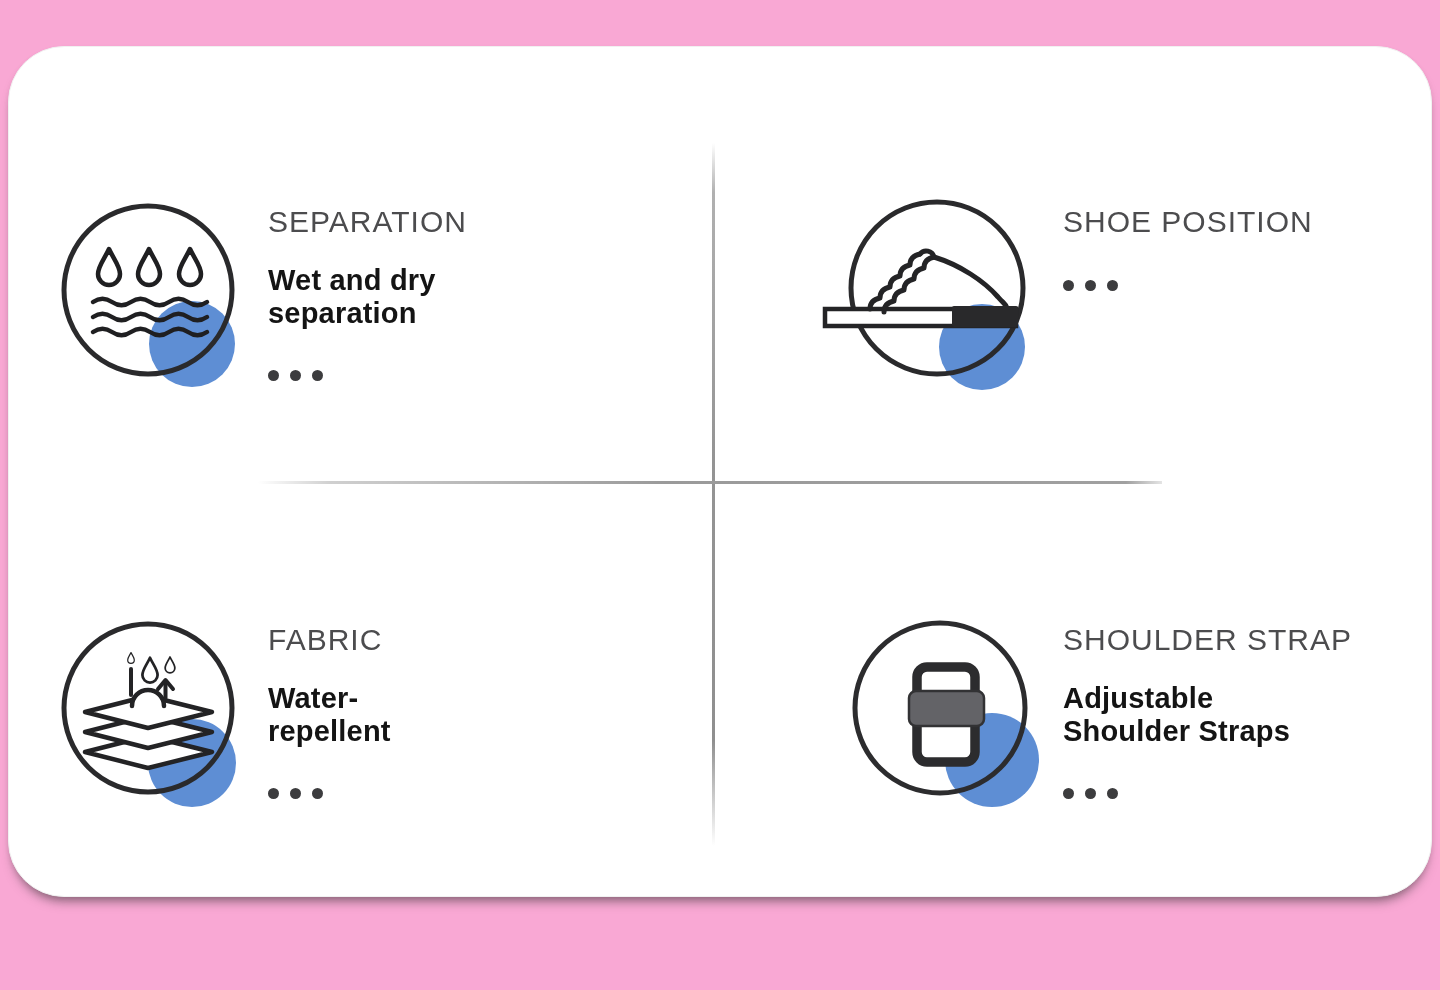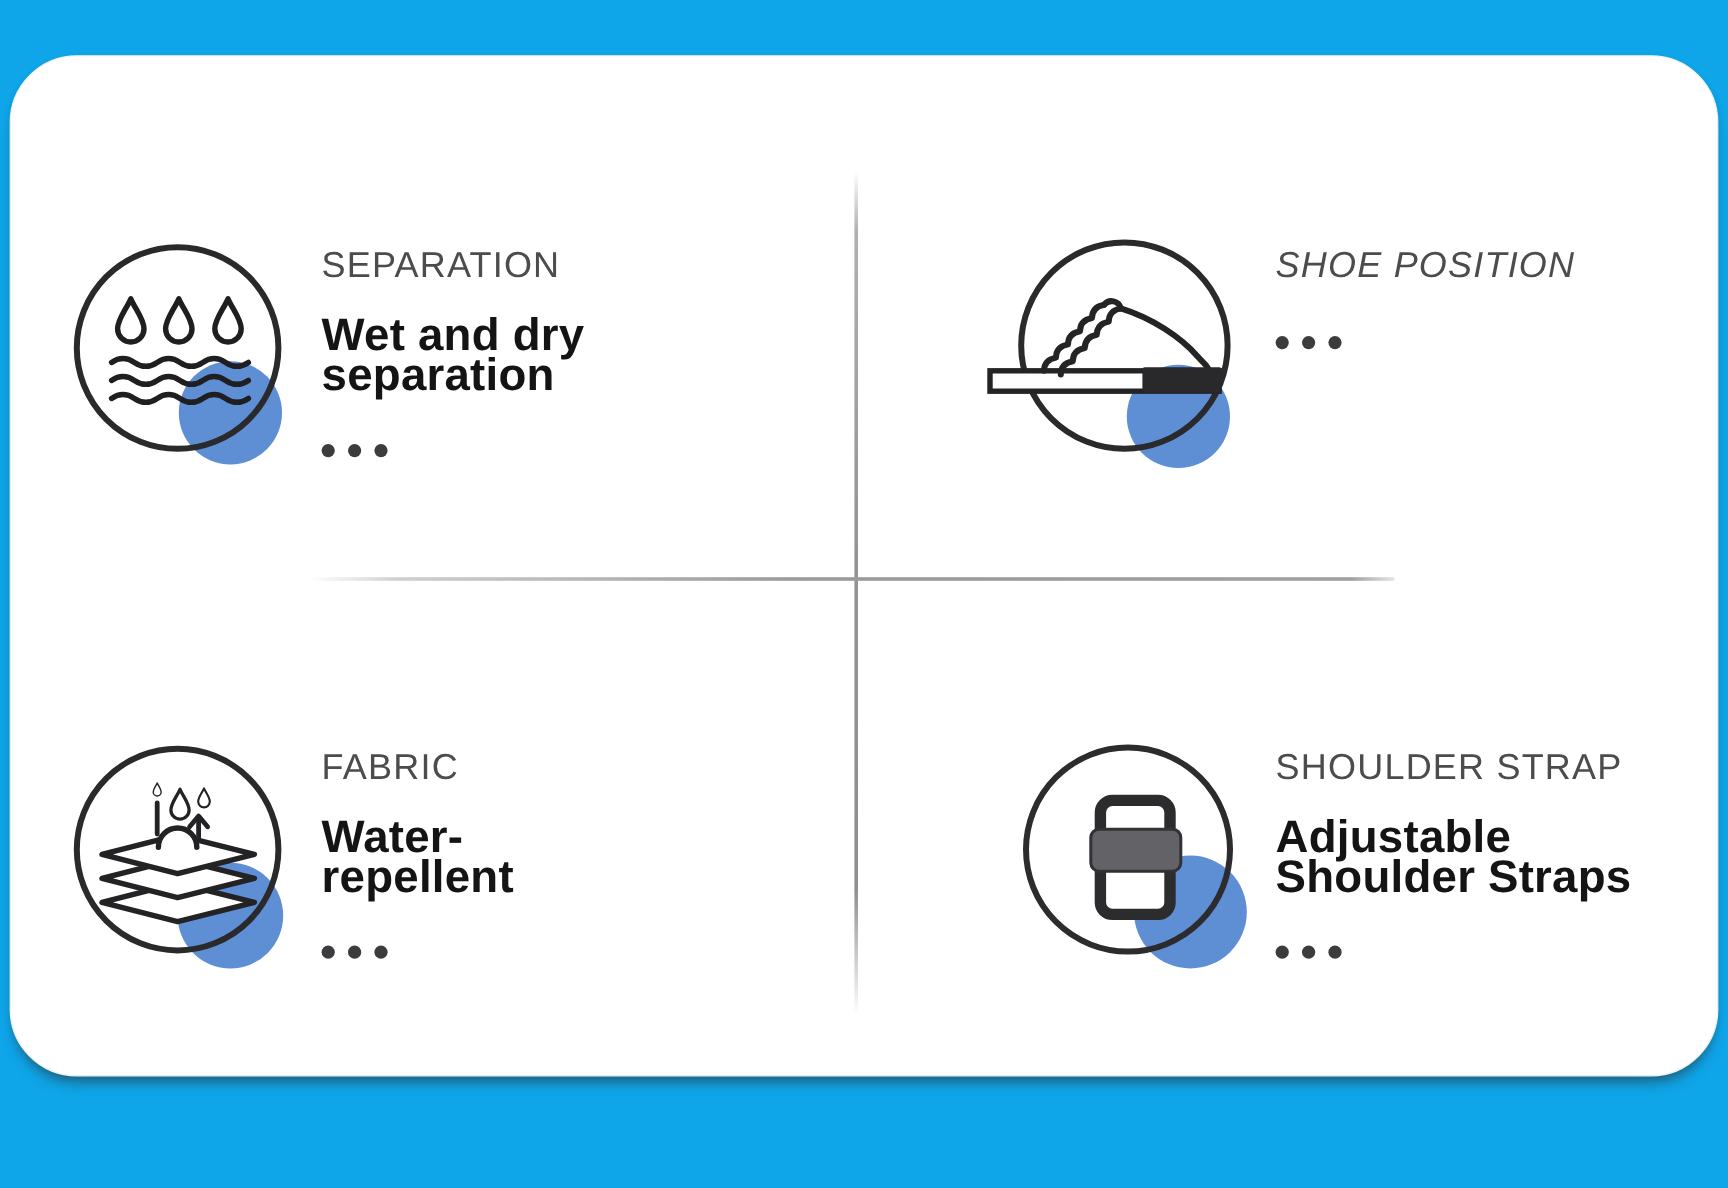--- a/index.html
+++ b/index.html
@@ -1,19 +1,19 @@
 <!DOCTYPE html>
 <html><head>
 <meta charset="utf-8">
 <style>
   * { box-sizing: border-box; margin: 0; padding: 0; }
   html, body { width: 1440px; height: 990px; background: #ffffff; overflow: hidden; }
   body { font-family: "Liberation Sans", sans-serif; }
 
-  .stage { position: relative; width: 1440px; height: 990px; background: #0ea5e9; }
+  .stage { position: relative; width: 1440px; height: 990px; background: #f9a8d4; }
 
   .card {
     position: absolute;
     left: 8px; top: 46px;
     width: 1424px; height: 851px;
     background: #ffffff;
     border: 1px solid #f1f1f1;
     border-radius: 56px;
     box-shadow: 0 9px 11px -5px rgba(45,45,45,0.55), 0 2px 5px rgba(0,0,0,0.05);
   }
@@ -42,35 +42,35 @@
   }
 
   .icon-box { position: absolute; width: 220px; height: 210px; }
   .icon-1 { left: 60px;  top: 196px; }
   .icon-2 { left: 820px; top: 196px; }
   .icon-3 { left: 60px;  top: 614px; }
   .icon-4 { left: 820px; top: 614px; }
 
   .text-box { position: absolute; width: 350px; }
   .text-1 { left: 268px;  top: 204px; }
-  .text-2 { left: 1063px; top: 204px; font-style: italic; }
+  .text-2 { left: 1063px; top: 204px; }
   .text-3 { left: 268px;  top: 622px; }
   .text-4 { left: 1063px; top: 622px; }
 
   .feature-title {
     font-size: 30px;
     line-height: 36px;
     font-weight: 400;
     color: #4c4c4e;
     letter-spacing: 1px;
     white-space: nowrap;
   }
   .feature-desc {
     margin-top: 24px;
-    font-size: 38px;
+    font-size: 29px;
     line-height: 33px;
     font-weight: 700;
     color: #141414;
     letter-spacing: 0.2px;
   }
   .dots { margin-top: 40px; display: flex; gap: 11px; }
   .dot  { width: 11px; height: 11px; border-radius: 50%; background: #3c3c3e; }
 </style>
 </head>
 <body>

